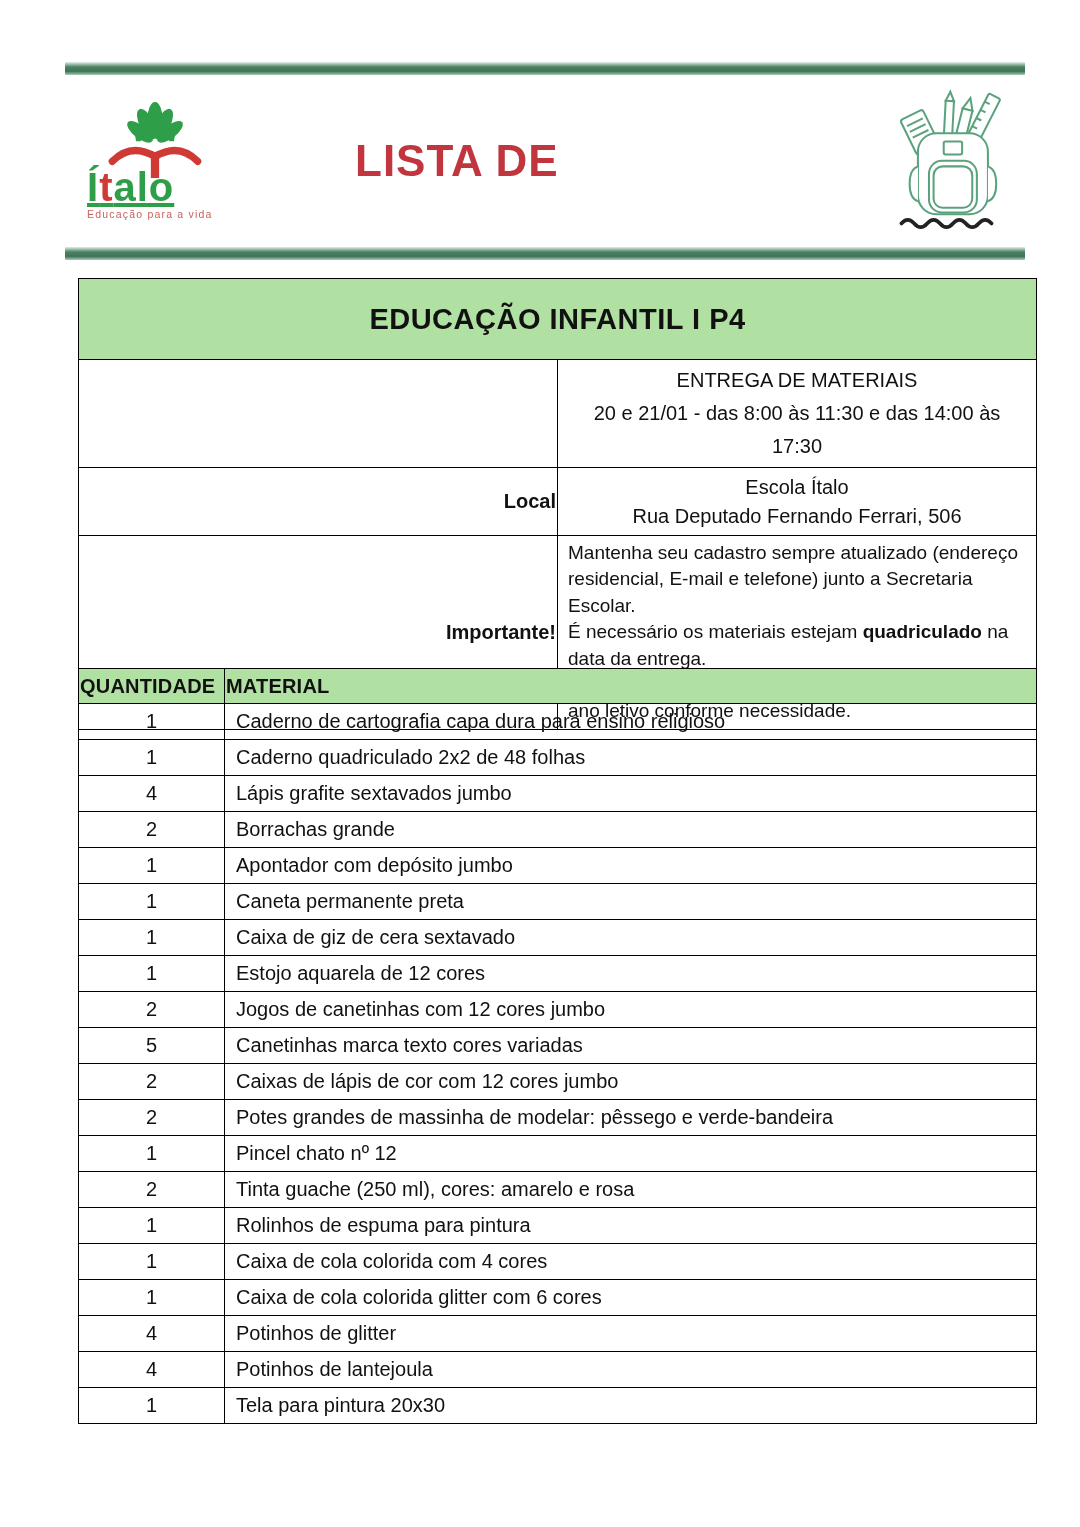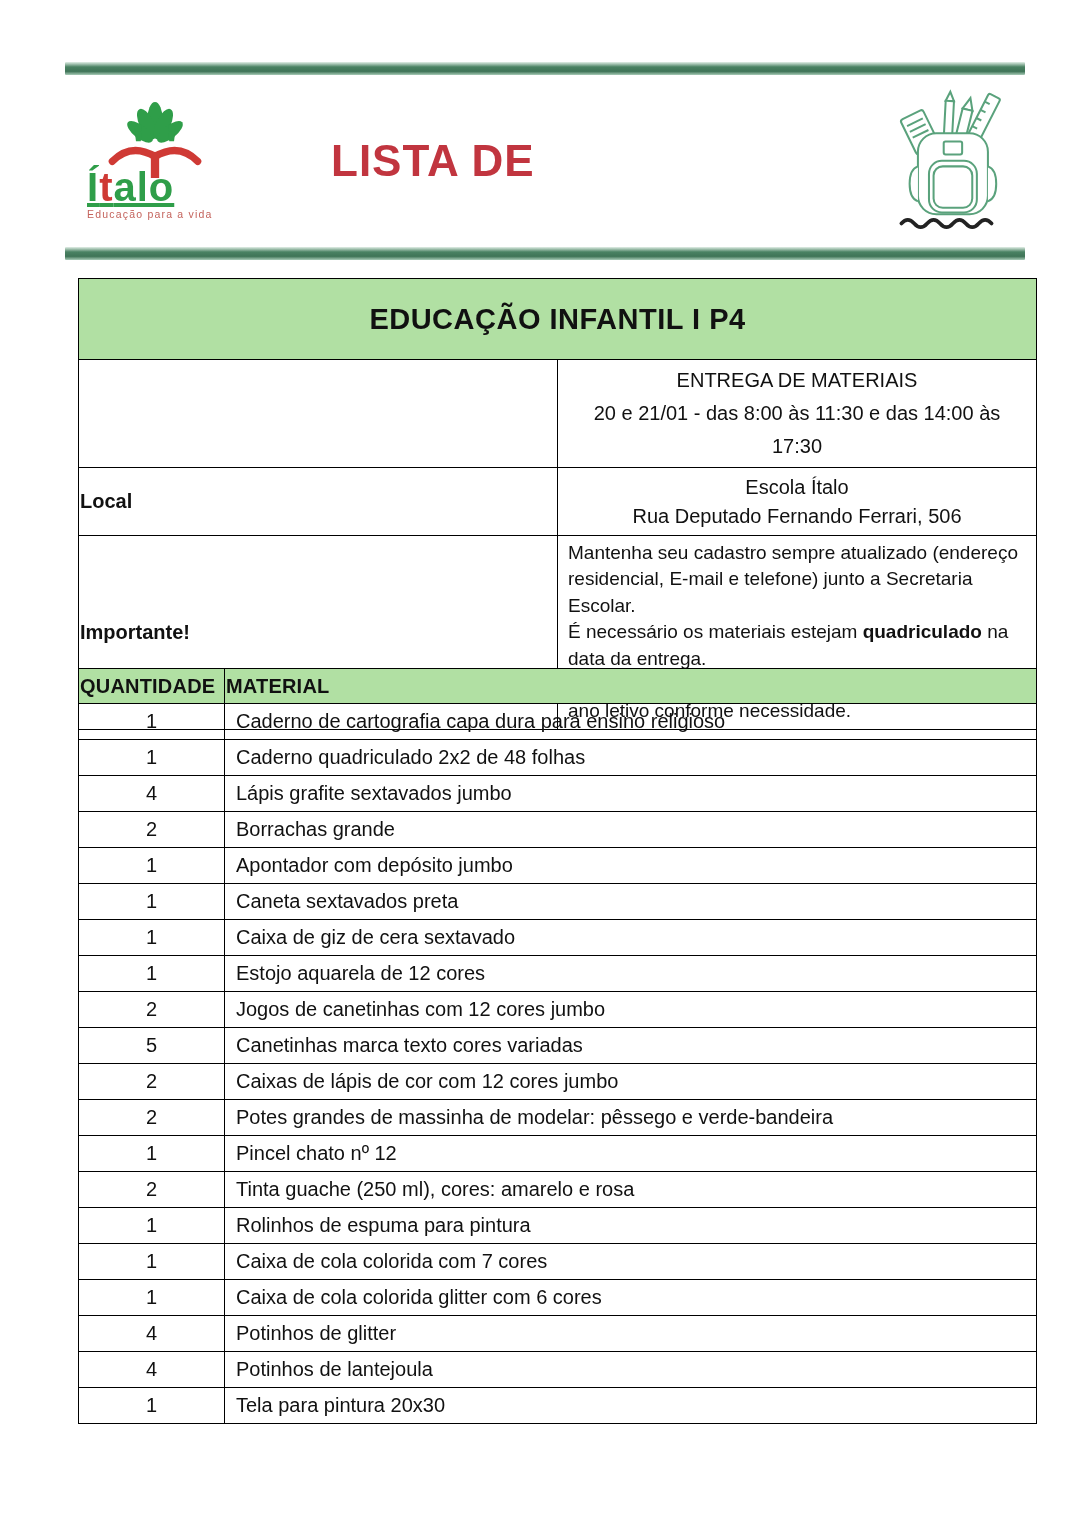--- a/index.html
+++ b/index.html
@@ -17,34 +17,34 @@
     height:13px;
     background:linear-gradient(to bottom,#e2efe7 0%,#4a8263 38%,#3f7457 72%,#a9ccb8 100%);
     border-radius:1px;
   }
   .header-inner{display:flex;align-items:center;height:172px;padding:0 6px;}
   .logo{width:190px;padding-left:16px;}
   .logo svg{display:block;margin-left:8px;}
   .logo-text{font-size:40px;font-weight:bold;color:#2f9e49;line-height:.85;margin-top:-8px;letter-spacing:1px;text-decoration:underline;}
   .logo-text .t-red{color:#cf3a35;}
   .logo-tagline{font-size:10.5px;color:#c4635c;letter-spacing:1.2px;margin-top:4px;white-space:nowrap;}
-  .title-block{margin-left:54px;color:#c1353f;font-weight:bold;}
+  .title-block{margin-left:78px;color:#c1353f;font-weight:bold;}
   .title-line1{font-size:44px;letter-spacing:1px;line-height:1.0;}
   .title-line2{font-size:66px;letter-spacing:2px;line-height:1.02;}
   .backpack{margin-left:auto;margin-right:6px;}
   
   table{border-collapse:collapse;table-layout:fixed;}
   .doc-table{position:absolute;left:78px;width:959px;}
   .doc-table td,.doc-table th{border:1.6px solid #000;}
   .info-table{top:278px;}
   .banner-cell{
     background:#b1e0a3;height:78px;text-align:center;vertical-align:middle;
     font-weight:bold;font-size:29px;letter-spacing:.5px;
   }
-  .label-col{width:222px;text-align:left;vertical-align:middle;font-weight:bold;font-size:20px;}
+  .label-col{width:222px;text-align:right;vertical-align:middle;font-weight:bold;font-size:20px;}
   .center-cell{text-align:center;vertical-align:middle;font-size:20px;line-height:29px;padding:4px 8px;}
   .center-cell.bold{font-weight:normal;line-height:33px;}
   .row-entrega td{height:66px;}
   .row-local td{height:59px;}
   .row-importante td{height:128px;}
   .note-cell{font-size:19px;line-height:26.4px;padding:4px 6px 4px 10px;vertical-align:middle;}
   
   .materials-table{top:668px;}
   .materials-table th{
     background:#b1e0a3;height:32px;font-size:20px;font-weight:bold;
@@ -192,21 +192,21 @@
           <td class="mat">Borrachas grande</td>
         </tr>
 
         <tr>
           <td class="qty">1</td>
           <td class="mat">Apontador com depósito jumbo</td>
         </tr>
 
         <tr>
           <td class="qty">1</td>
-          <td class="mat">Caneta sextavados preta</td>
+          <td class="mat">Caneta permanente preta</td>
         </tr>
 
         <tr>
           <td class="qty">1</td>
           <td class="mat">Caixa de giz de cera sextavado</td>
         </tr>
 
         <tr>
           <td class="qty">1</td>
           <td class="mat">Estojo aquarela de 12 cores</td>
@@ -242,21 +242,21 @@
           <td class="mat">Tinta guache (250 ml), cores: amarelo e rosa</td>
         </tr>
 
         <tr>
           <td class="qty">1</td>
           <td class="mat">Rolinhos de espuma para pintura</td>
         </tr>
 
         <tr>
           <td class="qty">1</td>
-          <td class="mat">Caixa de cola colorida com 7 cores</td>
+          <td class="mat">Caixa de cola colorida com 4 cores</td>
         </tr>
 
         <tr>
           <td class="qty">1</td>
           <td class="mat">Caixa de cola colorida glitter com 6 cores</td>
         </tr>
 
         <tr>
           <td class="qty">4</td>
           <td class="mat">Potinhos de glitter</td>

